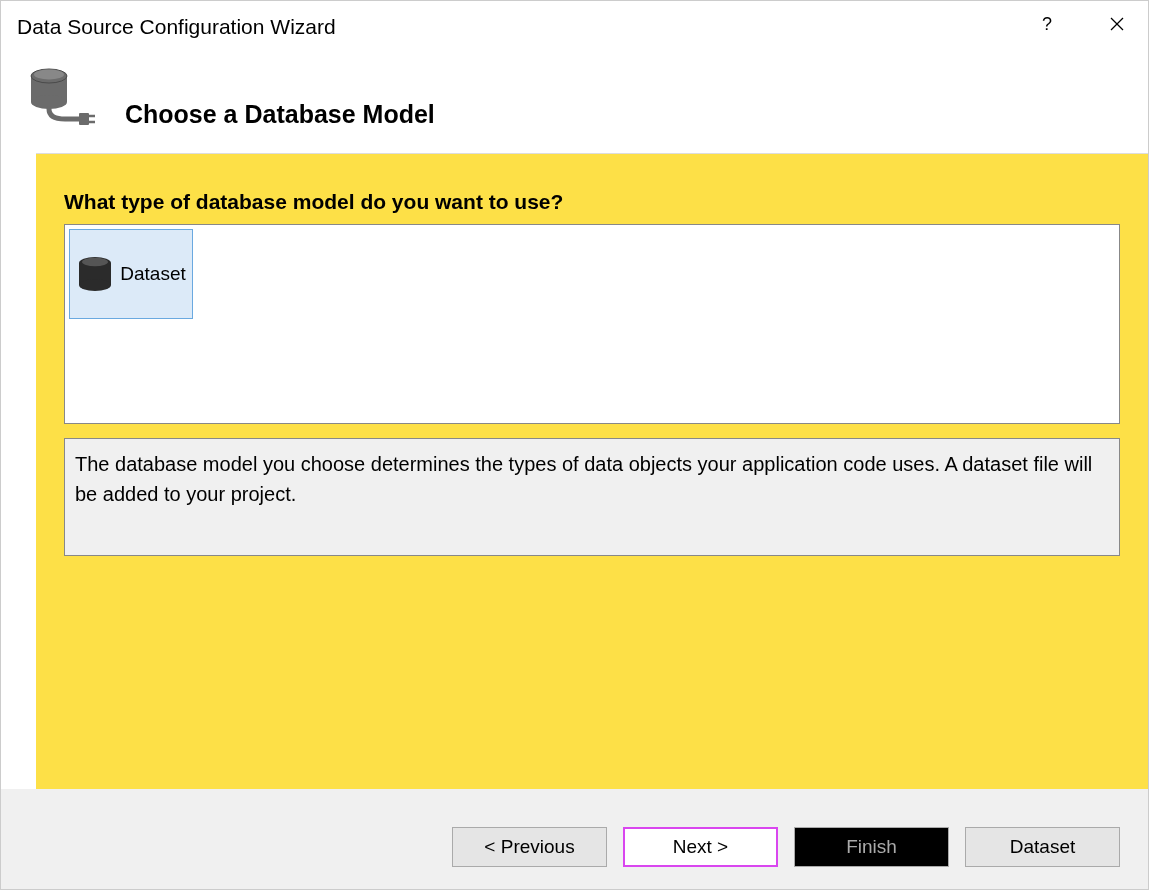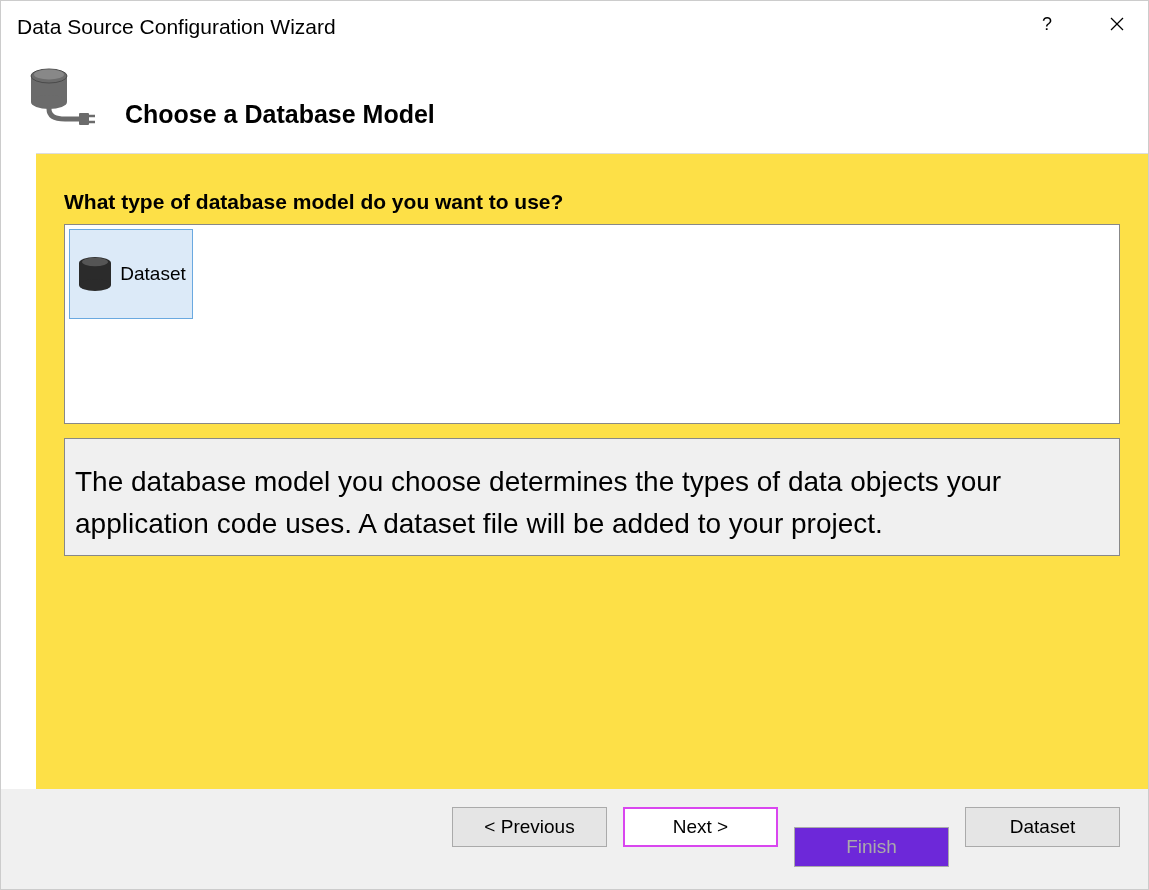--- a/index.html
+++ b/index.html
@@ -97,50 +97,51 @@
       height: 36px;
     }
     .model-item-label {
       font-size: 19px;
       color: #000;
     }
     .description-box {
       margin-top: 14px;
       border: 1px solid #888;
       background: #f0f0f0;
-      padding: 22px 10px;
-      font-size: 28px;
+      padding: 10px 10px;
+      font-size: 20px;
       color: #000;
       line-height: 1.5;
       height: 118px;
     }
     .button-bar {
       background: #f0f0f0;
       padding: 18px 28px 22px 28px;
       display: flex;
       justify-content: flex-end;
       gap: 16px;
+      align-items: flex-end;
     }
     .wiz-button {
       width: 155px;
       height: 40px;
       font-size: 19px;
       font-family: inherit;
       background: #e5e5e5;
       border: 1px solid #aaa;
       cursor: pointer;
       color: #000;
     }
     .wiz-button.primary {
       background: #fff;
       border: 2px solid #d946ef;
     }
     .wiz-button.disabled {
       color: #aaa;
-      background: #6d28d9;
+      background: #000000;
       cursor: default;
       margin-top: 20px;
     }
   </style>
 </head>
 <body>
 
 <div class="titlebar">
   <div class="titlebar-title">Data Source Configuration Wizard</div>
   <div class="titlebar-controls">

